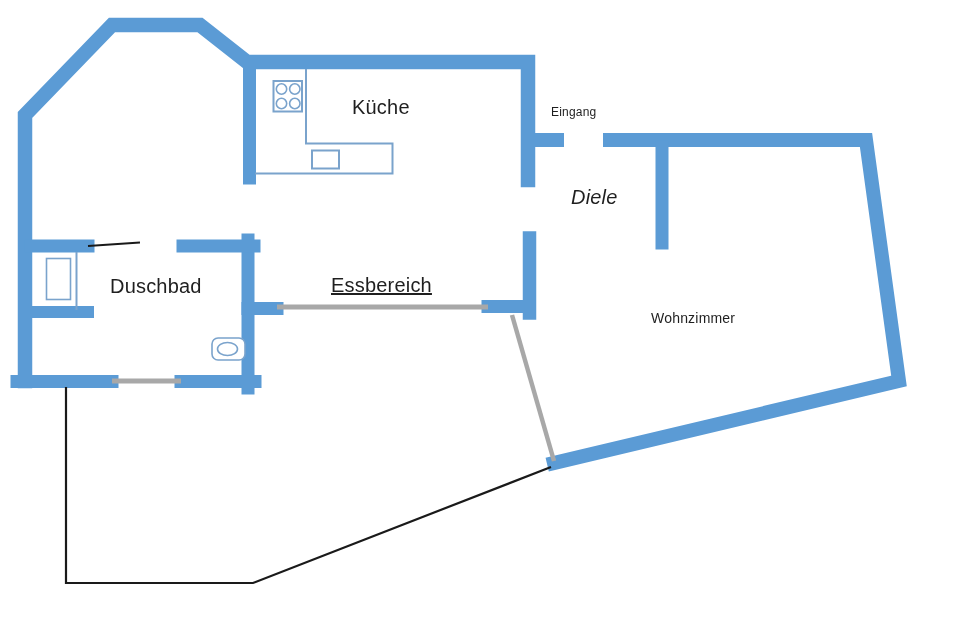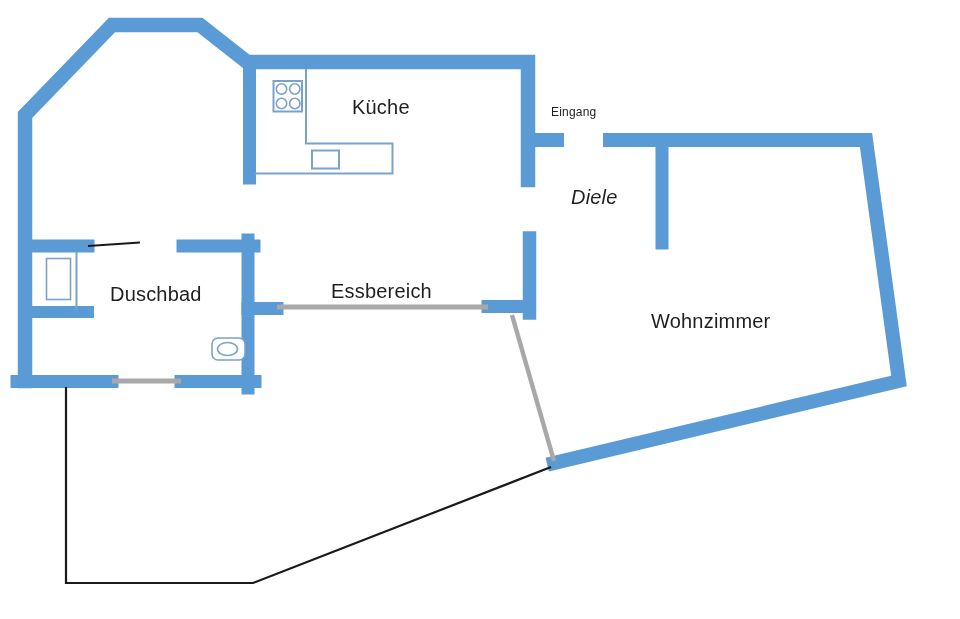--- a/index.html
+++ b/index.html
@@ -52,21 +52,21 @@
     position: absolute;
     color: var(--text, #1F1F1F);
     font-size: 20px;
     white-space: nowrap;
     letter-spacing: 0.2px;
   }
   .room-label.small {
     font-size: 12px;
   }
   .room-label.big {
-    font-size: 20px;
+    font-size: 14px;
   }
 </style>
 </head>
 <body>
 
 <div class="canvas">
 
   <svg class="plan-svg" viewBox="0 0 960 619">
 
     <g>
@@ -129,16 +129,16 @@
       <g>
         <rect class="fixture" stroke-width="1.6" x="212" y="338" width="33" height="22" rx="6"></rect>
         <ellipse class="fixture-line" stroke-width="1.6" cx="227.5" cy="349" rx="10" ry="6.5"></ellipse>
       </g>
     </g>
   </svg>
 
   <div class="room-label" style="left:352px; top:96px;">Küche</div>
   <div class="room-label small" style="left:551px; top:105px;">Eingang</div>
   <div class="room-label" style="left:571px; top:186px;font-style:italic;">Diele</div>
-  <div class="room-label" style="left:110px; top:283px;">Duschbad</div>
-  <div class="room-label" style="left:331px; top:280px;">Essbereich</div>
+  <div class="room-label" style="left:110px; top:275px;">Duschbad</div>
+  <div class="room-label" style="left:331px; top:274px;text-decoration:underline;">Essbereich</div>
   <div class="room-label big" style="left:651px; top:310px;">Wohnzimmer</div>
 </div>
 
 </body></html>

